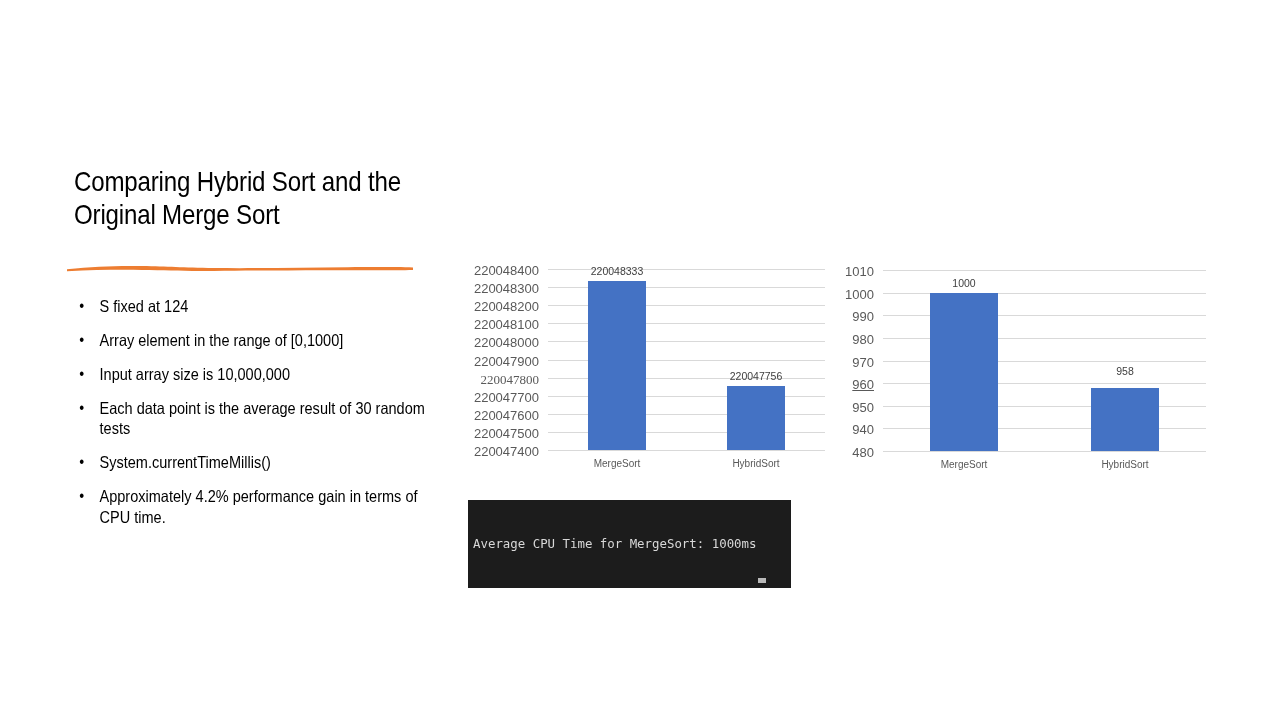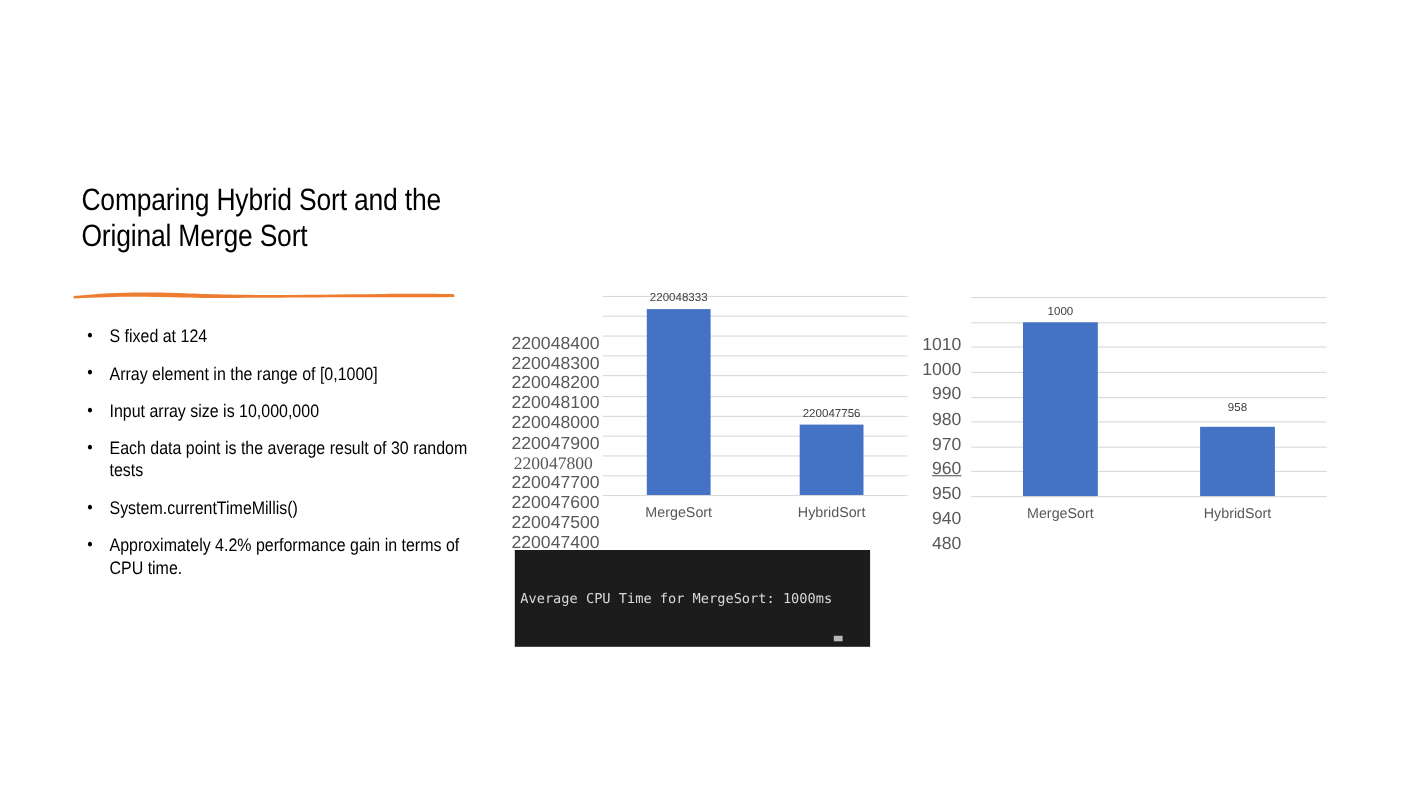--- a/index.html
+++ b/index.html
@@ -94,42 +94,41 @@
   }
   .gridline {
     position: absolute;
     left: 0;
     height: 1px;
     background: #d9d9d9;
   }
   .axis-label {
     position: absolute;
     text-align: right;
-    font-size: 16px;
+    font-size: 13px;
     color: #595959;
     white-space: nowrap;
     line-height: 1;
-    margin-top: 41px;
   }
   .bar {
     position: absolute;
     background: #4472C4;
   }
   .bar-value {
     position: absolute;
     text-align: center;
     font-size: 10.5px;
     color: #404040;
     white-space: nowrap;
     line-height: 1;
   }
   .cat-label {
     position: absolute;
     text-align: center;
-    font-size: 13px;
+    font-size: 10px;
     color: #595959;
     white-space: nowrap;
     line-height: 1;
   }
 
   #chart-keycmps { left: 465px; top: 243px; width: 360px; height: 245px; }
   #chart-cputime { left: 838px; top: 248px; width: 368px; height: 240px; }
 
   
   #console-output {

